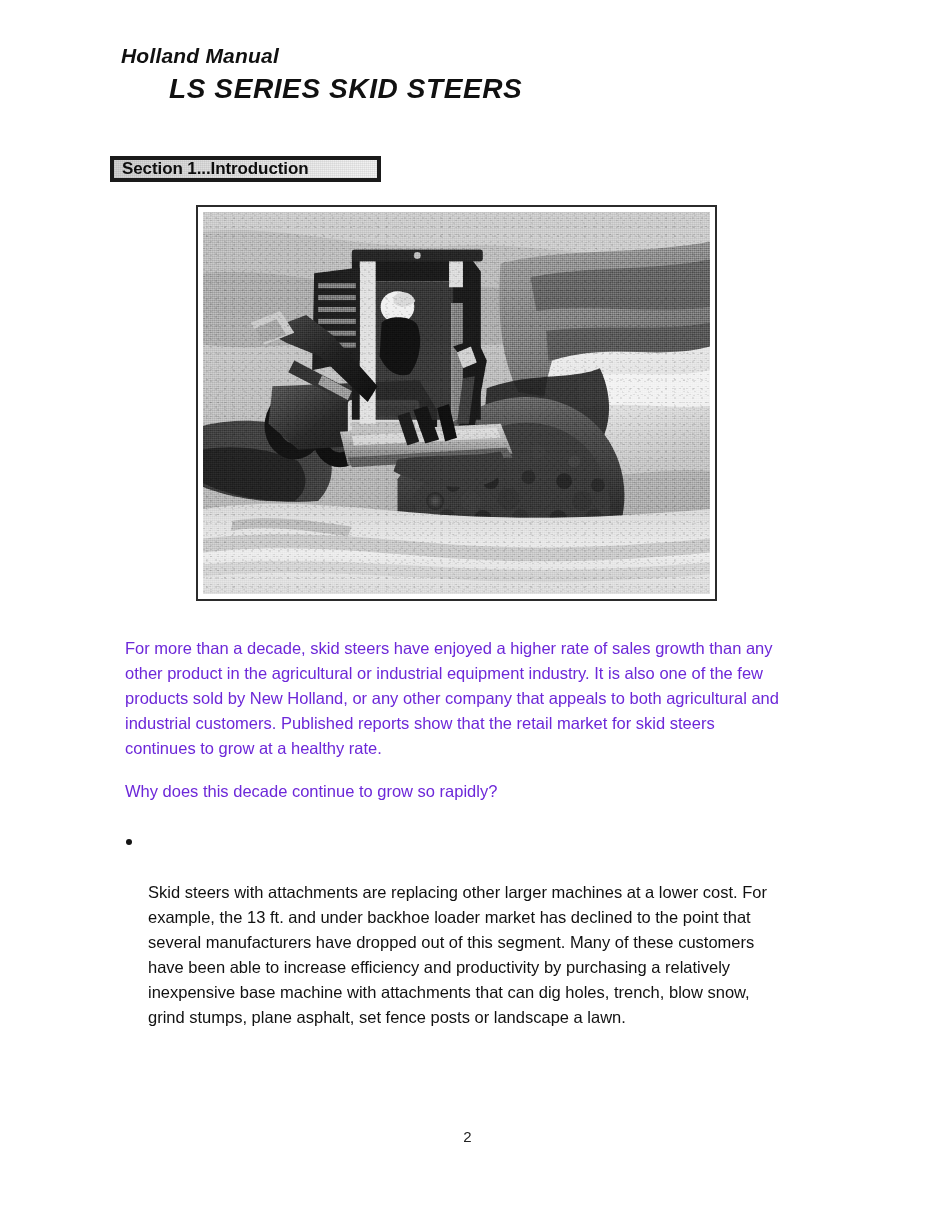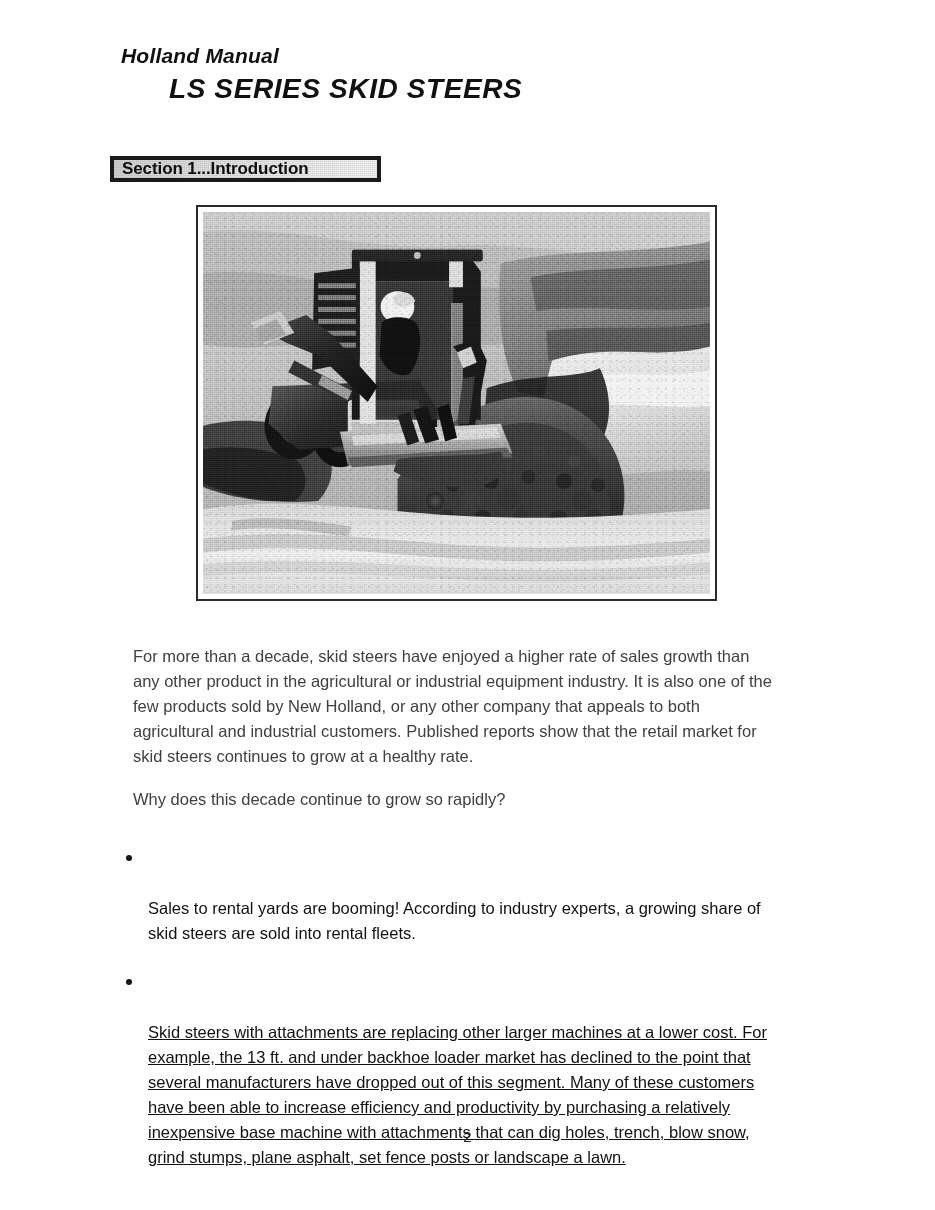--- a/index.html
+++ b/index.html
@@ -131,22 +131,22 @@
   
   .body-block {
     position: absolute;
     left: 121px;
     top: 632px;
     width: 665px;
   }
   .para {
     font-size: 16.5px;
     line-height: 25px;
-    color: #404040;
-    margin: 12px;
+    color: #6d28d9;
+    margin: 4px;
     text-align: left;
     white-space: pre-line;
   }
   .para + .para { margin-top: 18px; }
 
   .bullet-list {
     margin: 0;
     padding: 0;
     list-style: none;
   }
@@ -359,24 +359,20 @@
   <div class="body-block">
     <p class="para">For more than a decade, skid steers have enjoyed a higher rate of sales growth than any other product in the agricultural or industrial equipment industry.  It is also one of the few products sold by New Holland, or any other company that appeals to both agricultural and industrial customers.  Published reports show that the retail market for skid steers continues to grow at a healthy rate.</p>
 
     <p class="para">Why does this decade continue to grow so rapidly?</p>
 
     <div class="gap-before-list"></div>
 
     <ul class="bullet-list">
       <li class="bullet-item">
         <span class="bullet-dot"></span>
-        <span>Sales to rental yards are booming!  According to industry experts, a growing share of skid steers are sold into rental fleets.</span>
-      </li>
-      <li class="bullet-item">
-        <span class="bullet-dot"></span>
         <span>Skid steers with attachments are replacing other larger machines at a lower cost.  For example, the 13 ft. and under backhoe loader market has declined to the point that several manufacturers have dropped out of this segment.  Many of these customers have been able to increase efficiency and productivity by purchasing a relatively inexpensive base machine with attachments that can dig holes, trench, blow snow, grind stumps, plane asphalt, set fence posts or landscape a lawn.</span>
       </li>
     </ul>
   </div>
 
   <div class="page-number">2</div>
 
 </div>
 
 </body></html>

